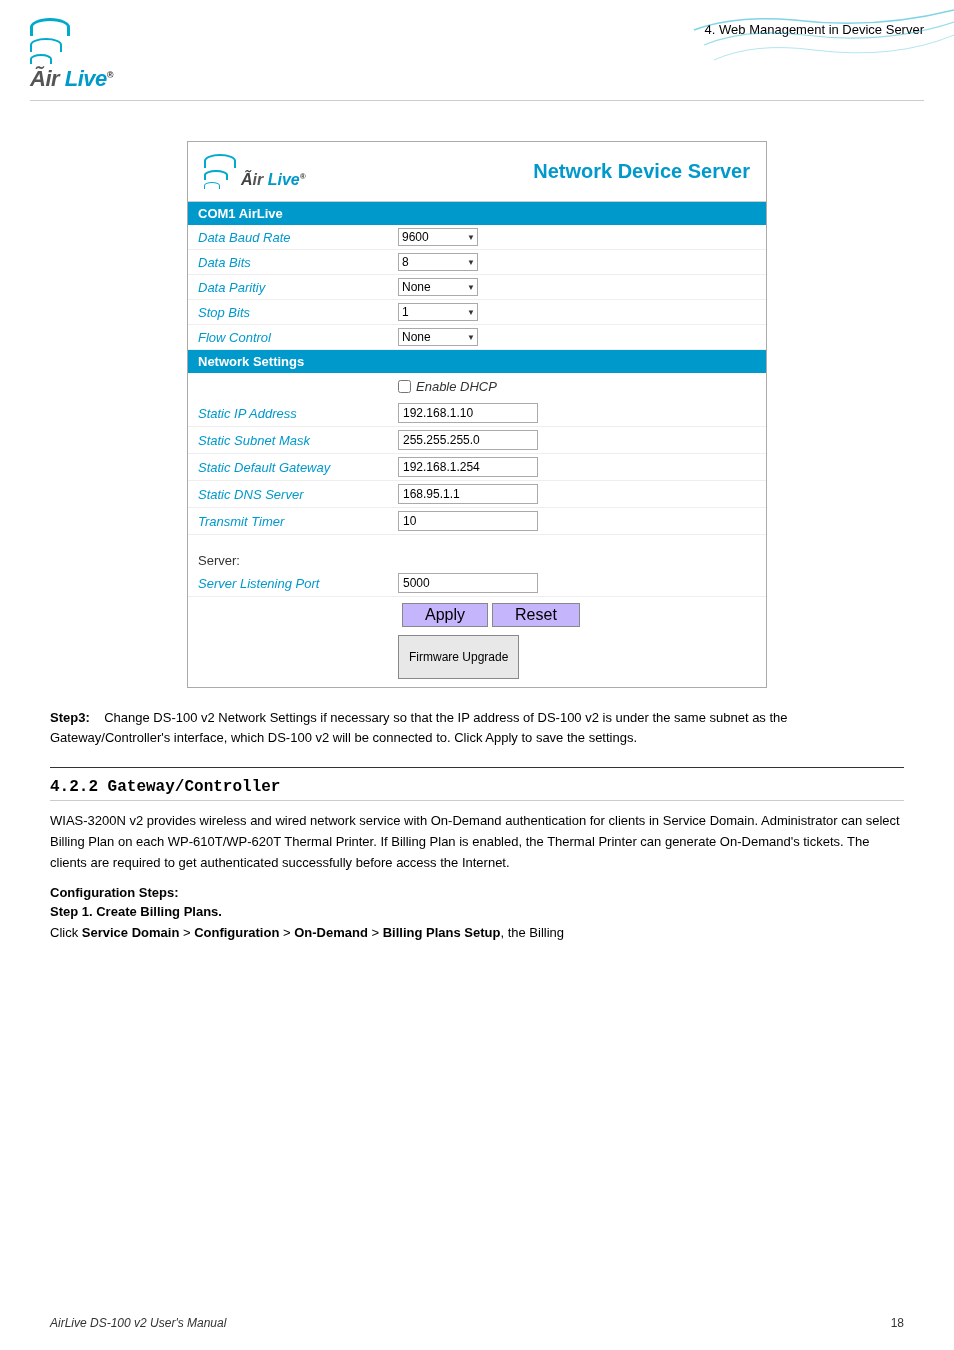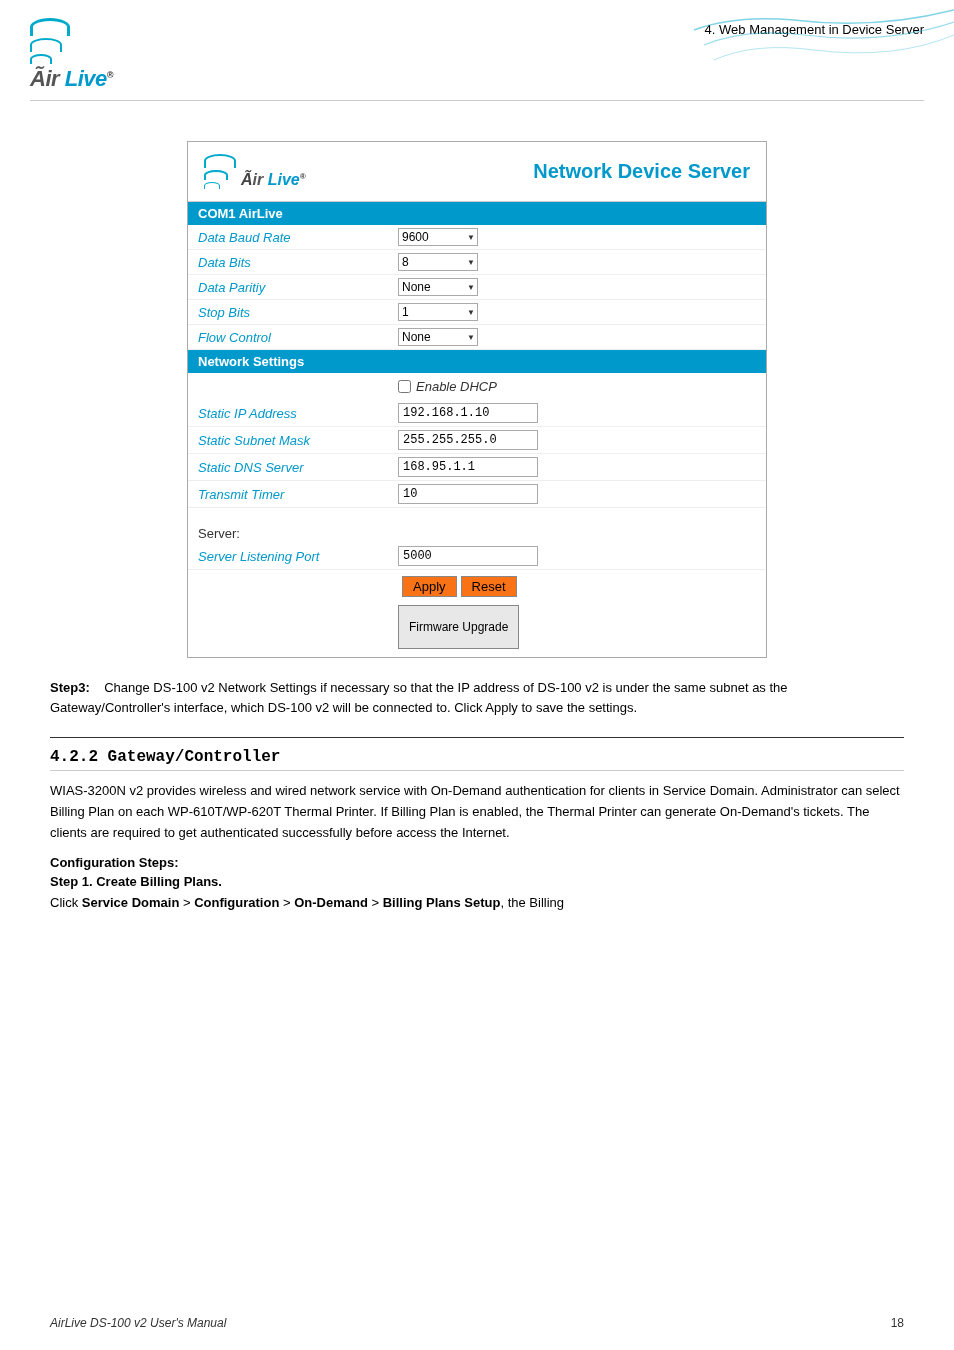--- a/index.html
+++ b/index.html
@@ -135,21 +135,20 @@
       transform: translateY(-50%);
       font-size: 8px;
       color: #333;
       pointer-events: none;
     }
     .form-input {
       border: 1px solid #aaa;
       padding: 2px 4px;
       font-size: 12px;
       width: 140px;
-      font-family: Liberation Mono, monospace;
     }
 
     
     .dhcp-row {
       padding: 6px 10px;
       display: flex;
       align-items: center;
     }
     .dhcp-label {
       font-style: italic;
@@ -169,23 +168,23 @@
 
     
     .button-row {
       padding: 6px 10px;
       display: flex;
       gap: 4px;
       align-items: center;
     }
     .btn {
       border: 1px solid #888;
-      background: #f97316;
-      padding: 2px 10px;
-      font-size: 13px;
+      background: #c4b5fd;
+      padding: 2px 22px;
+      font-size: 16px;
       cursor: pointer;
     }
     .firmware-btn {
       border: 1px solid #888;
       background: #e8e8e8;
       padding: 14px 10px;
       font-size: 12px;
       cursor: pointer;
       display: block;
     }
@@ -396,20 +395,26 @@
       </div>
     </div>
 
     <div class="form-row">
       <div class="form-label">Static Subnet Mask</div>
       <div class="form-control-area">
         <input type="text" class="form-input" value="255.255.255.0" style="">
       </div>
     </div>
 
+    <div class="form-row">
+      <div class="form-label">Static Default Gateway</div>
+      <div class="form-control-area">
+        <input type="text" class="form-input" value="192.168.1.254" style="">
+      </div>
+    </div>
 
     <div class="form-row">
       <div class="form-label">Static DNS Server</div>
       <div class="form-control-area">
         <input type="text" class="form-input" value="168.95.1.1" style="">
       </div>
     </div>
 
     <div class="form-row">
       <div class="form-label">Transmit Timer</div>

